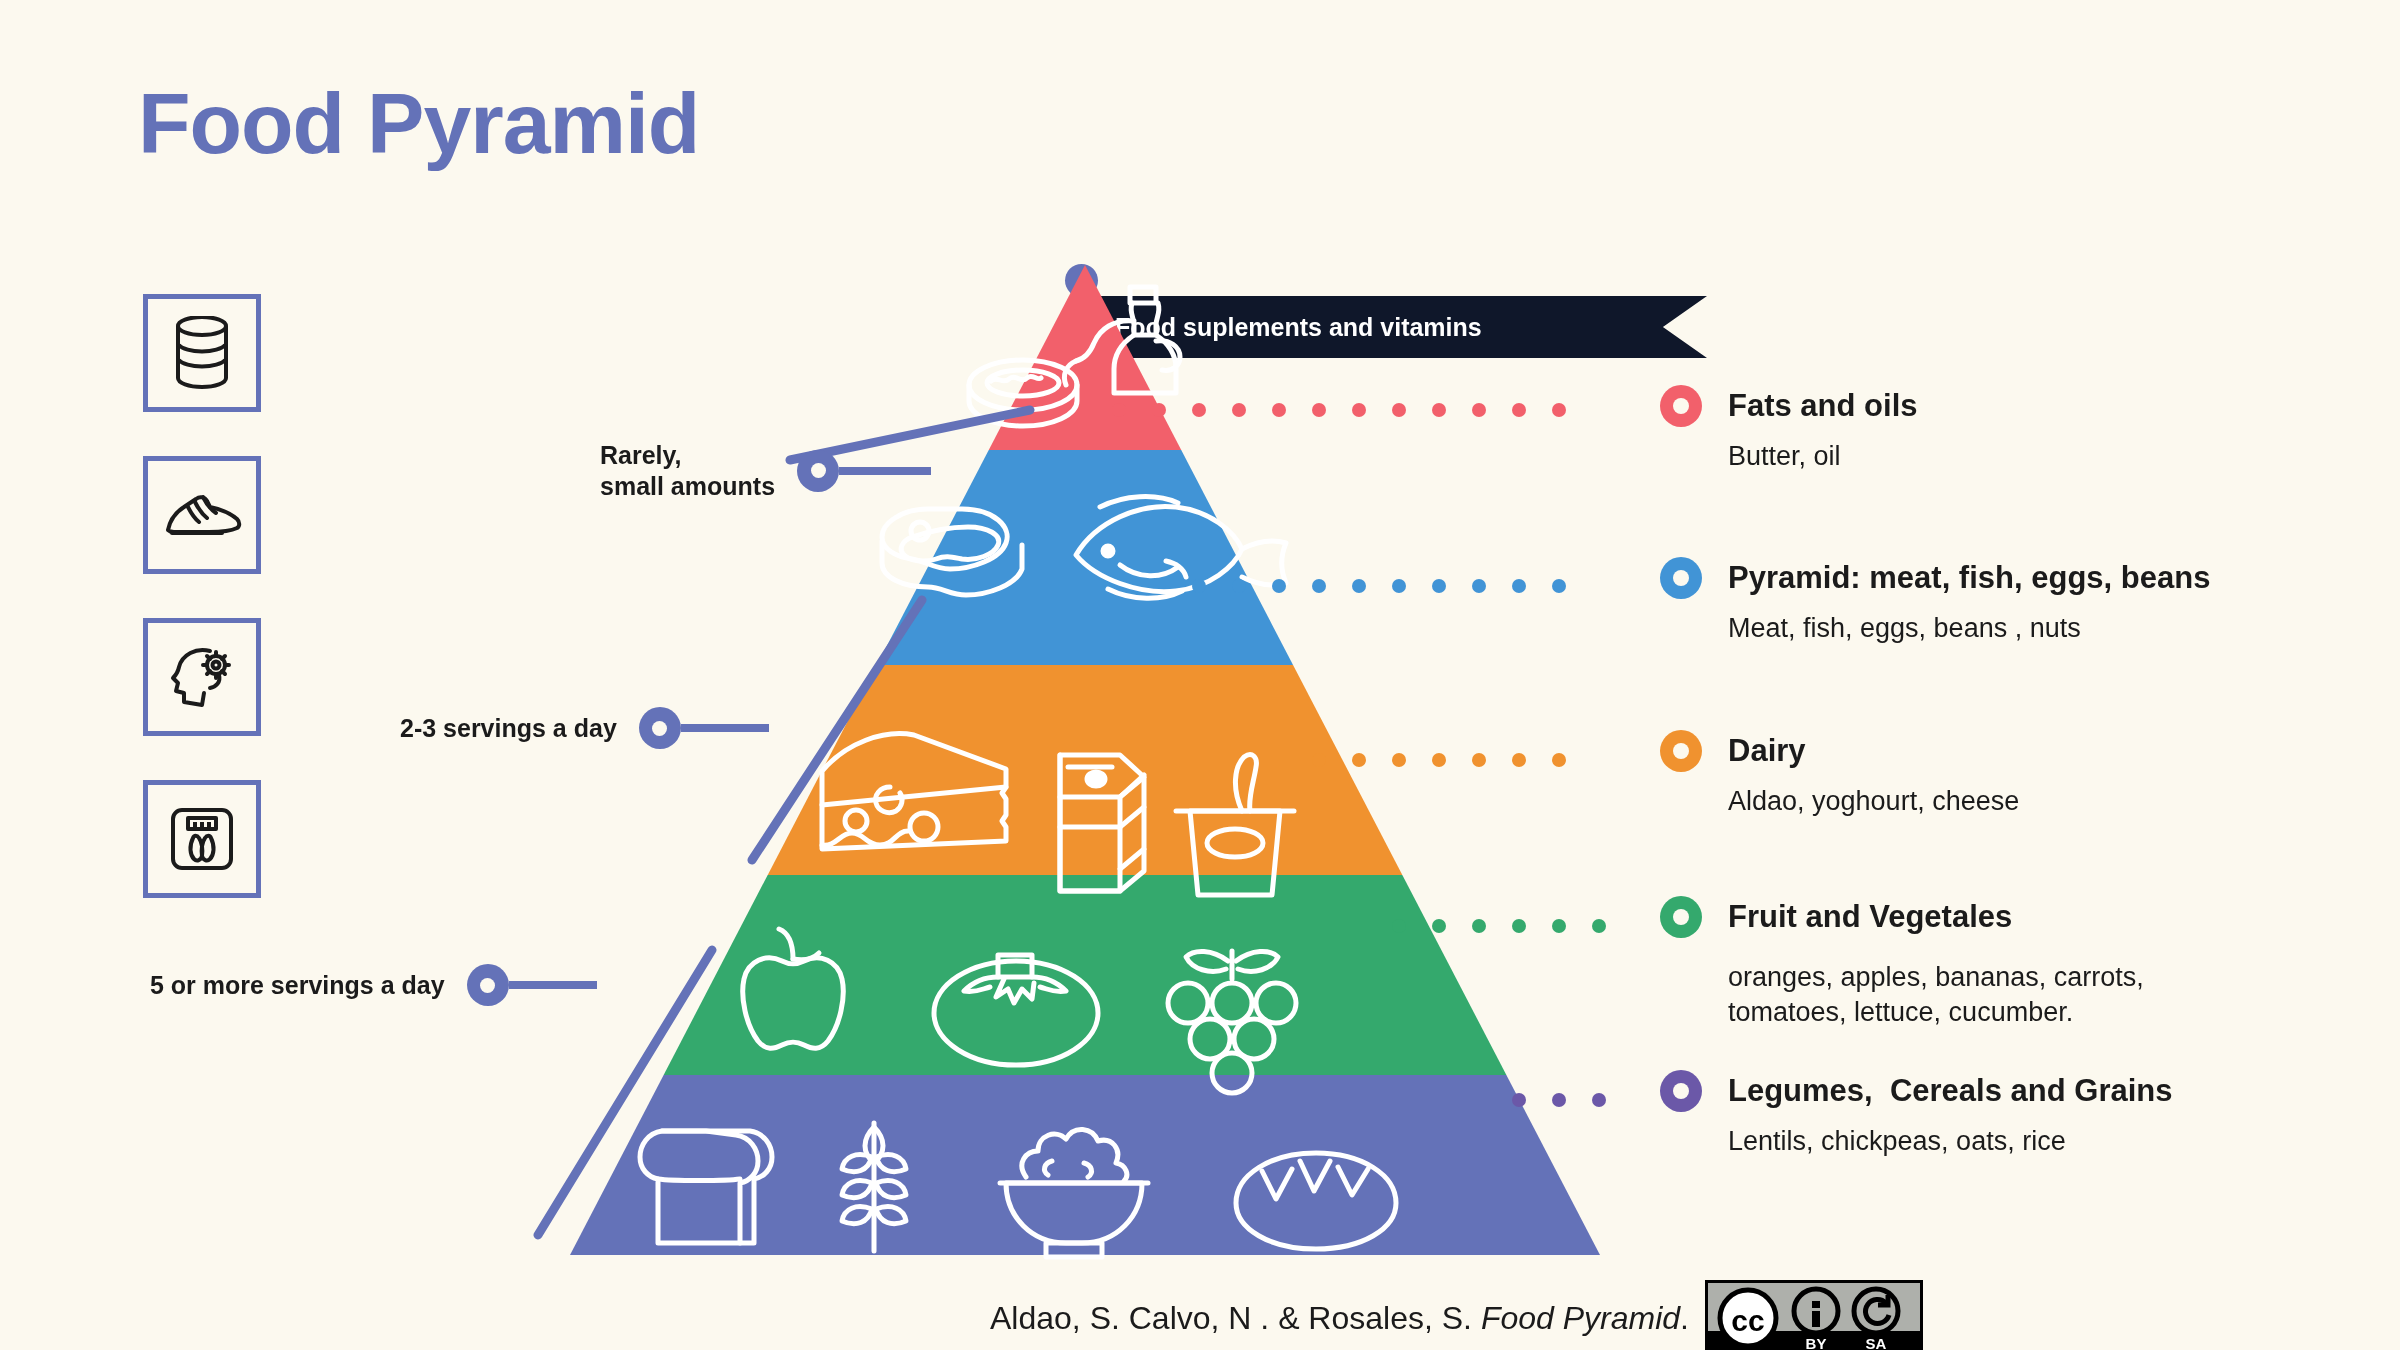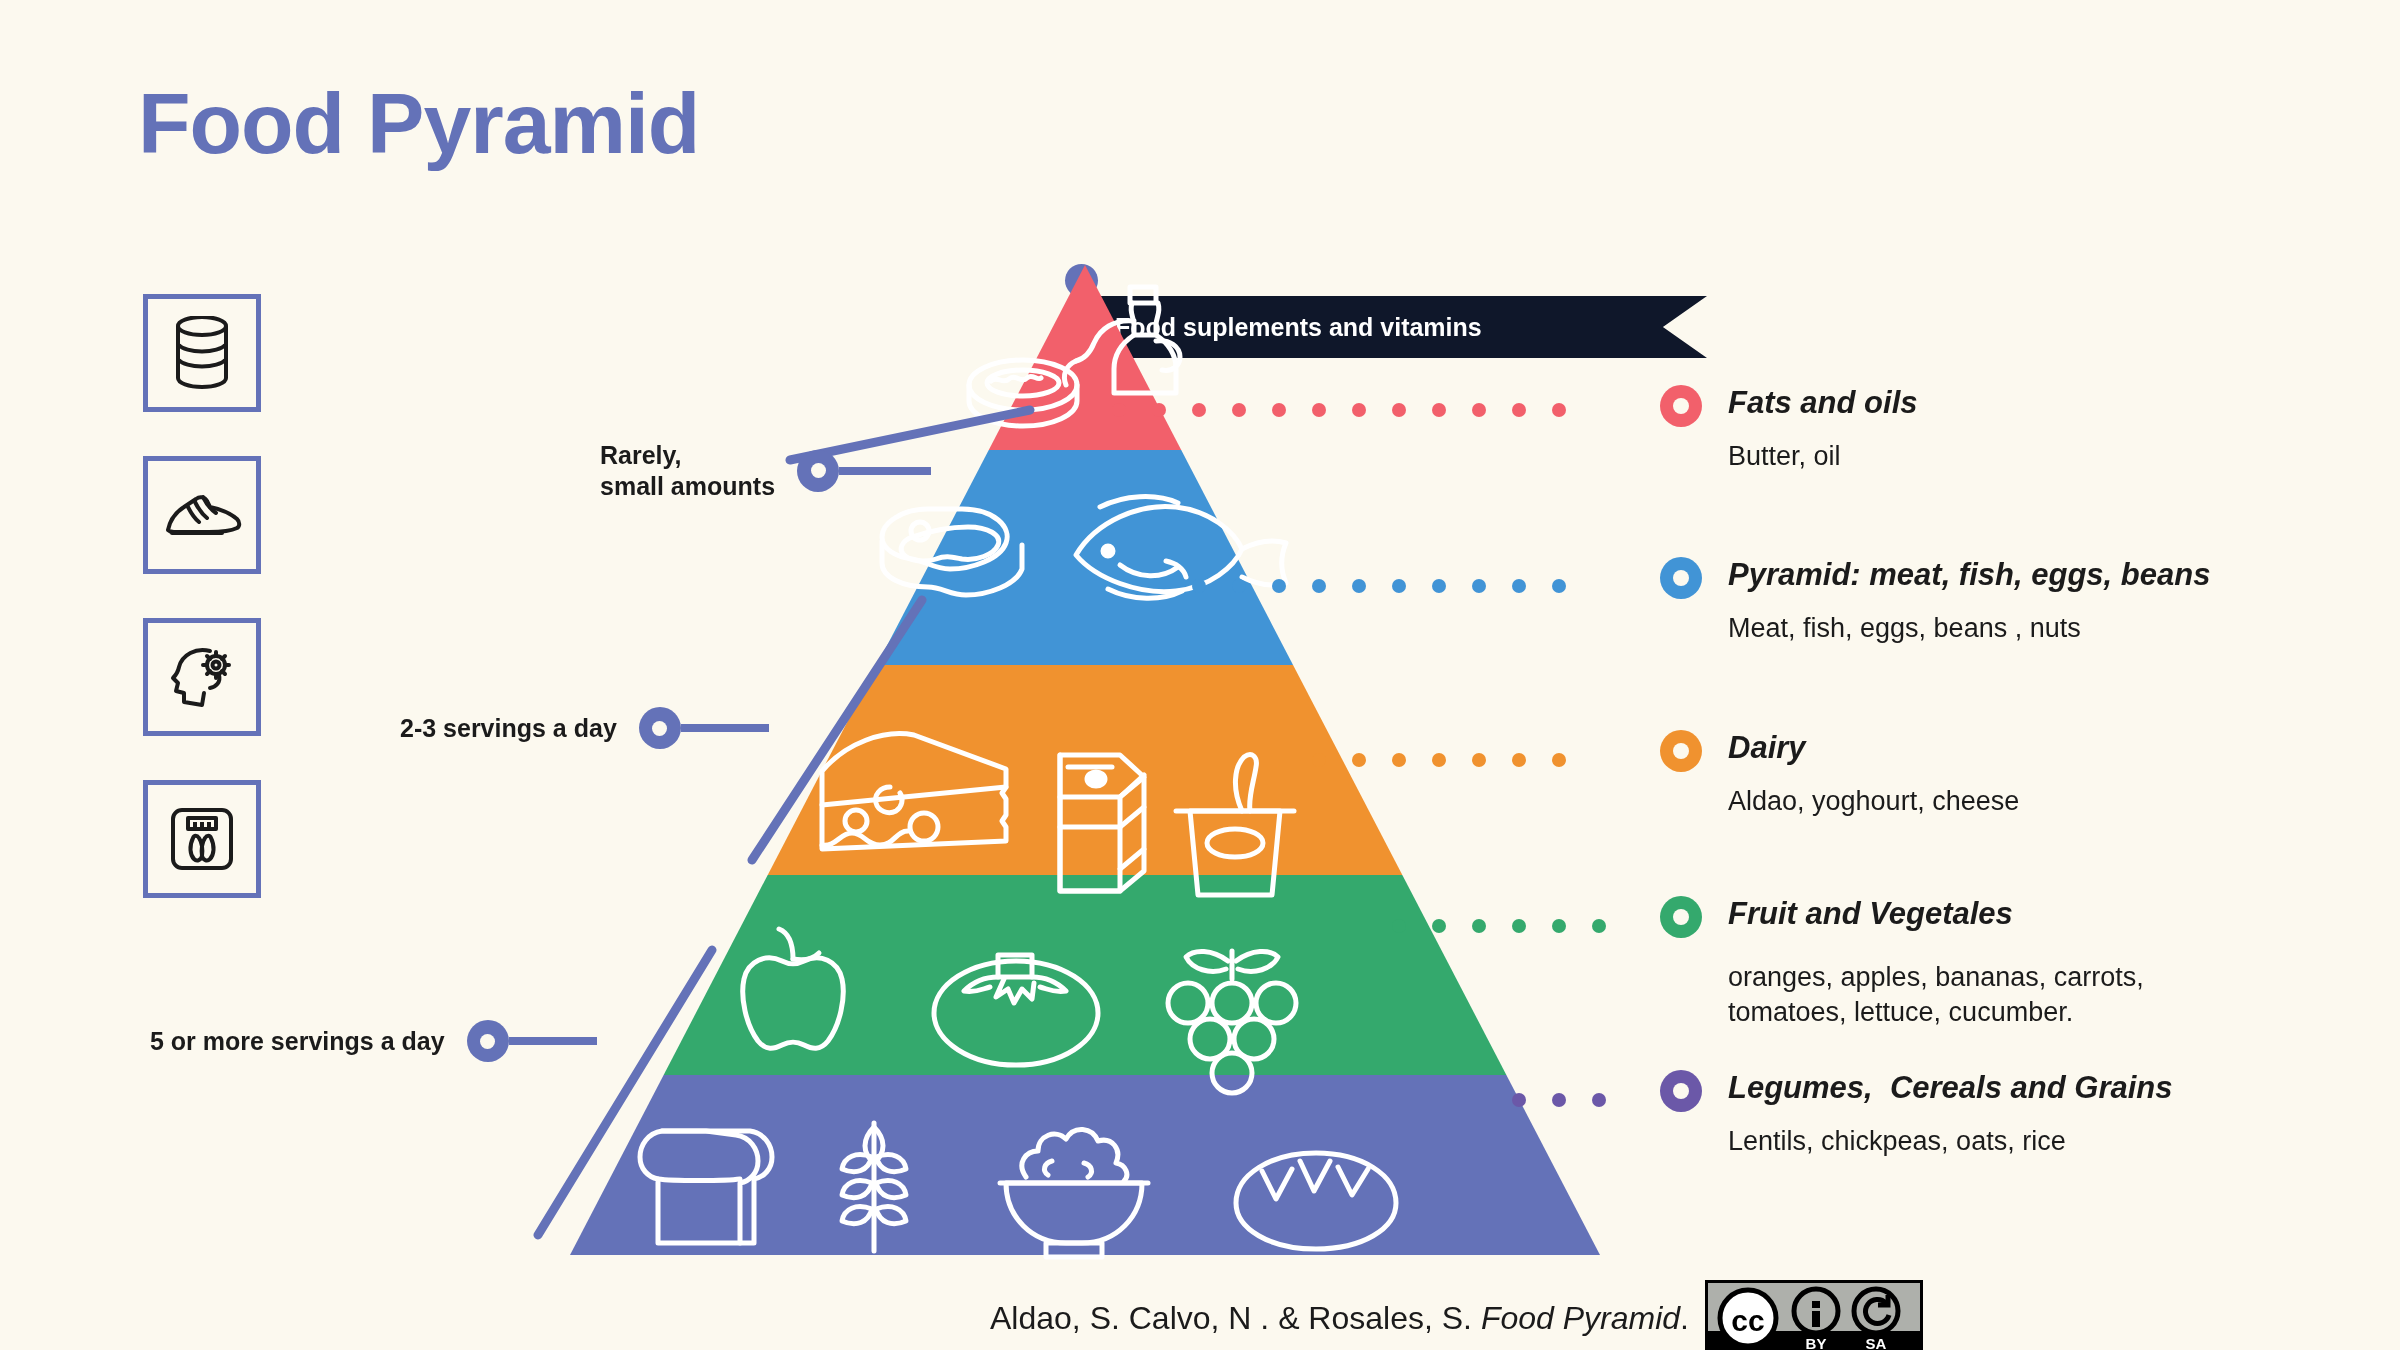--- a/index.html
+++ b/index.html
@@ -135,33 +135,33 @@
   .callout-stub {
     height: 8px;
     background: #6472b8;
     flex: none;
   }
 
   #callout-fats   { left: 600px; top: 440px; }
   #callout-fats .callout-stub { width: 92px; }
   #callout-protein{ left: 400px; top: 707px; }
   #callout-protein .callout-stub { width: 88px; }
-  #callout-veg    { left: 150px; top: 1020px; }
+  #callout-veg    { left: 150px; top: 964px; }
   #callout-veg .callout-stub { width: 88px; }
 
   
   .legend {
     position: absolute;
     left: 1660px;
     top: 0;
     width: 740px;
     height: 1350px;
   }
   .legend-item { position: absolute; left: 0; width: 740px; }
-  .legend-head { display: flex; align-items: flex-start; font-style: italic; }
+  .legend-head { display: flex; align-items: center; }
   .legend-donut {
     width: 42px;
     height: 42px;
     border-radius: 50%;
     display: flex;
     align-items: center;
     justify-content: center;
     flex: none;
   }
   .legend-donut i {

